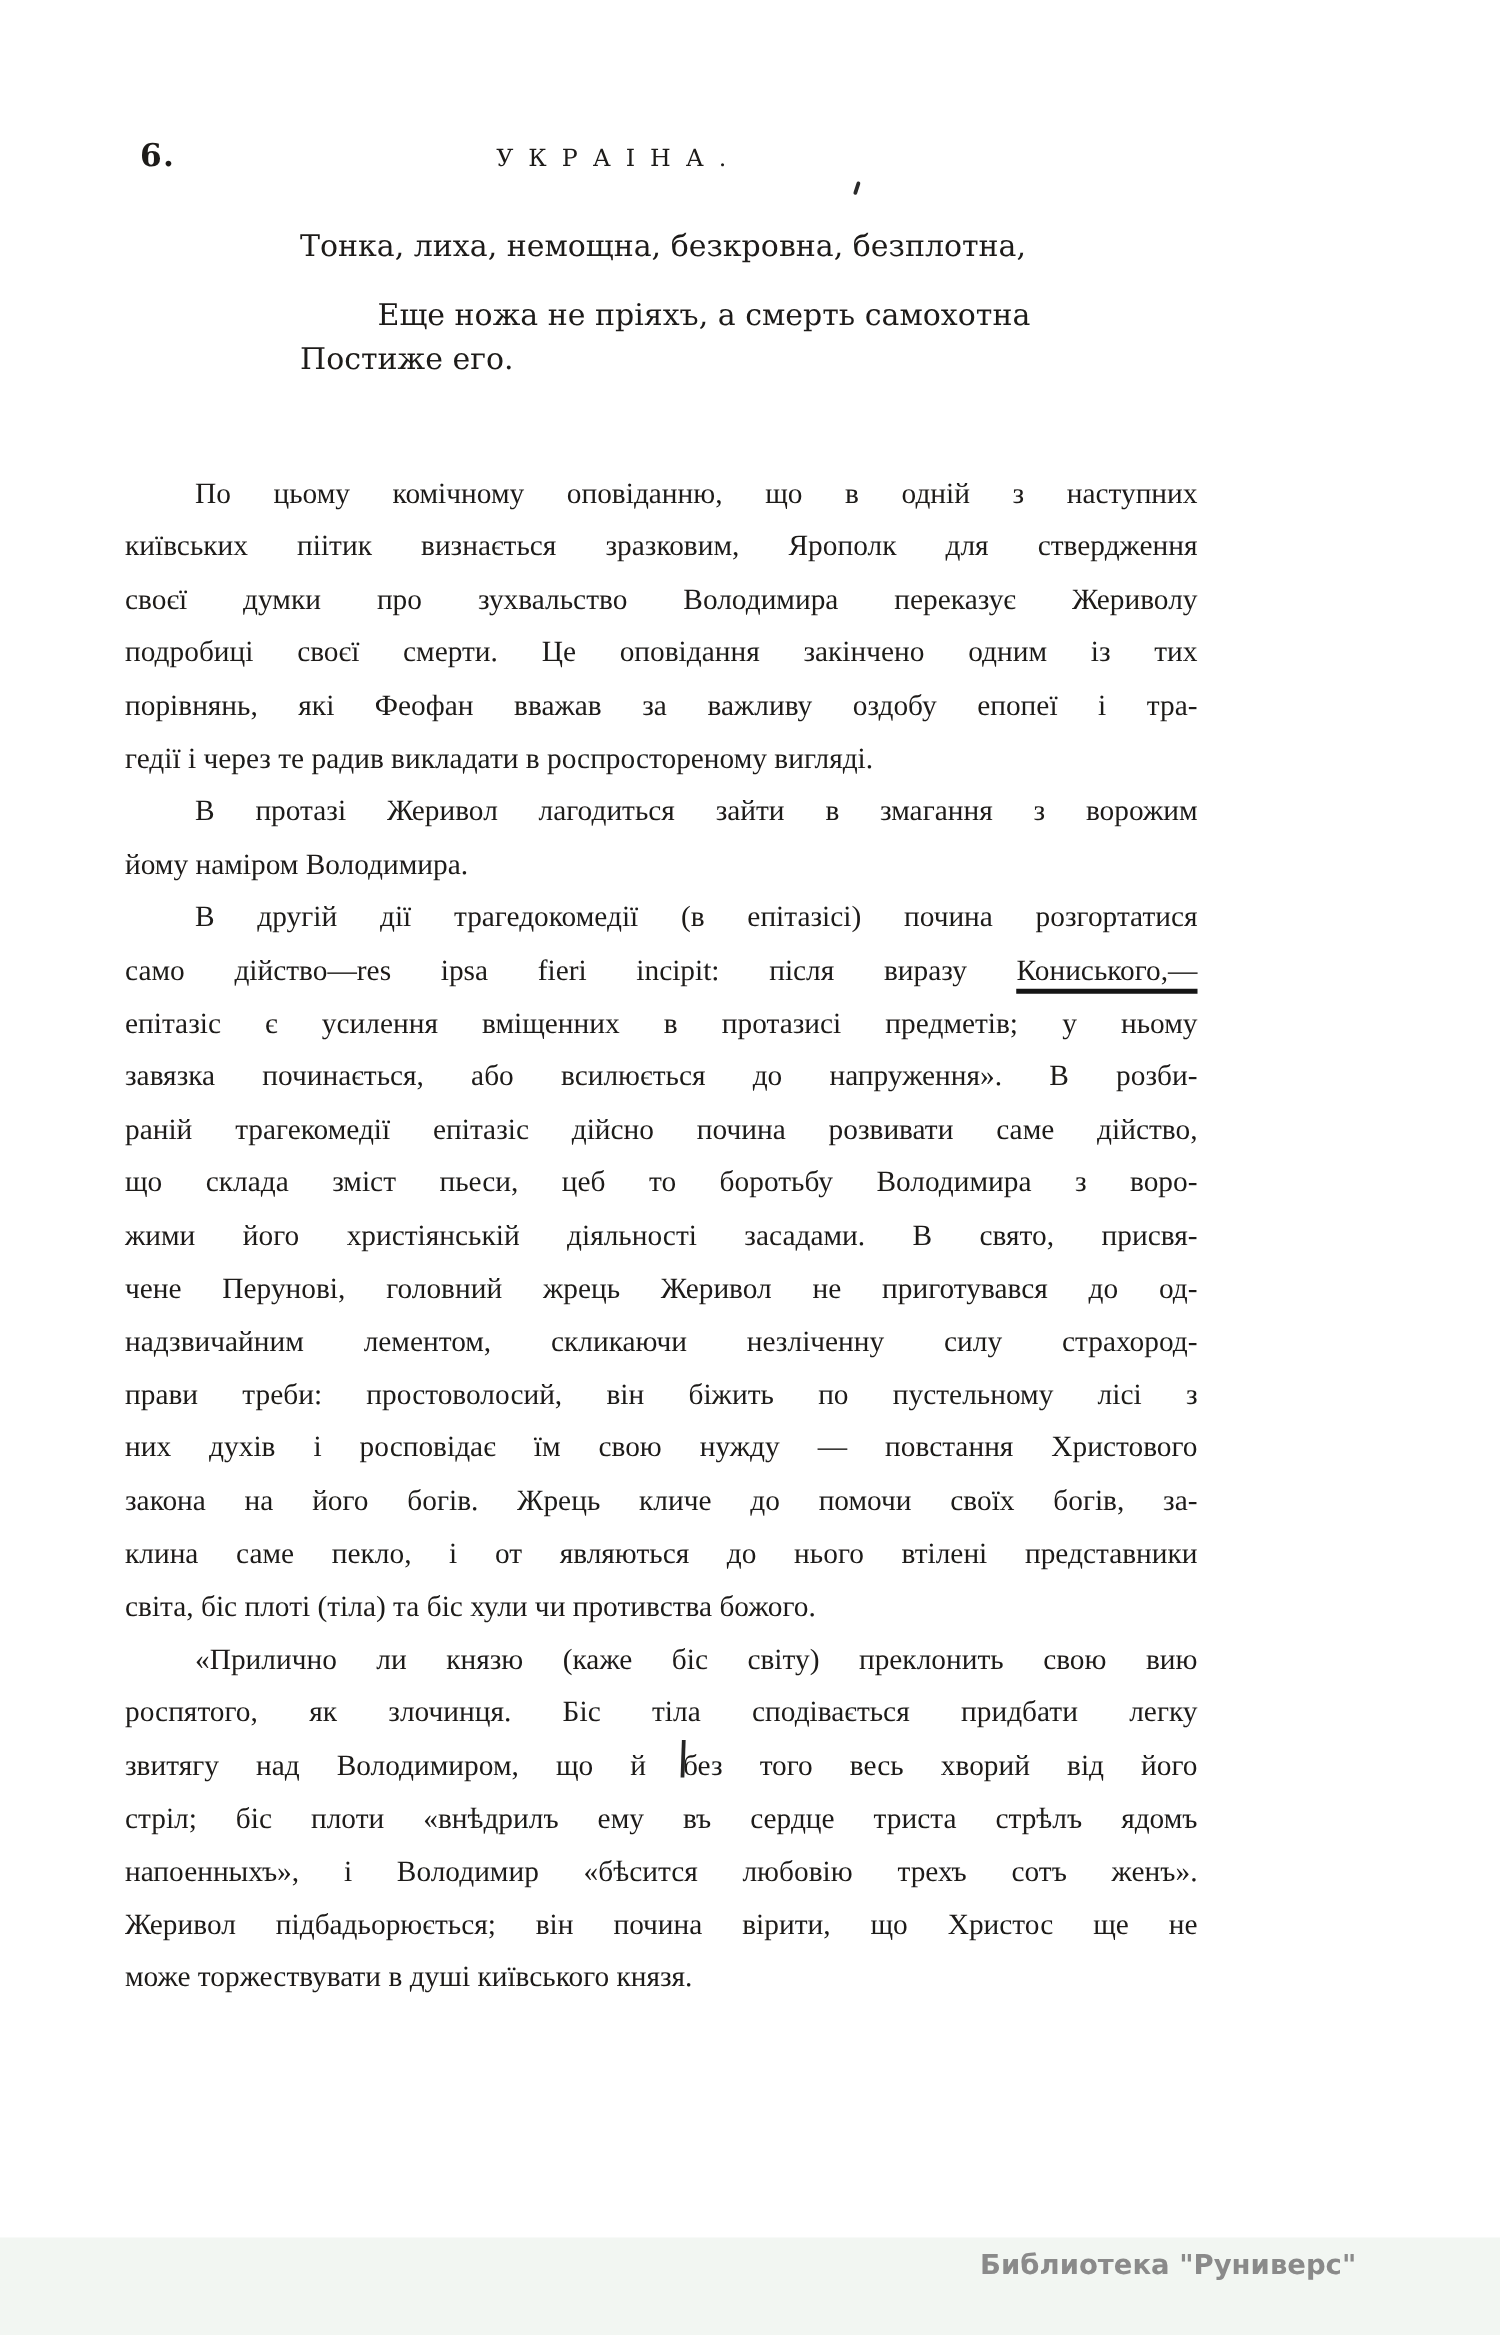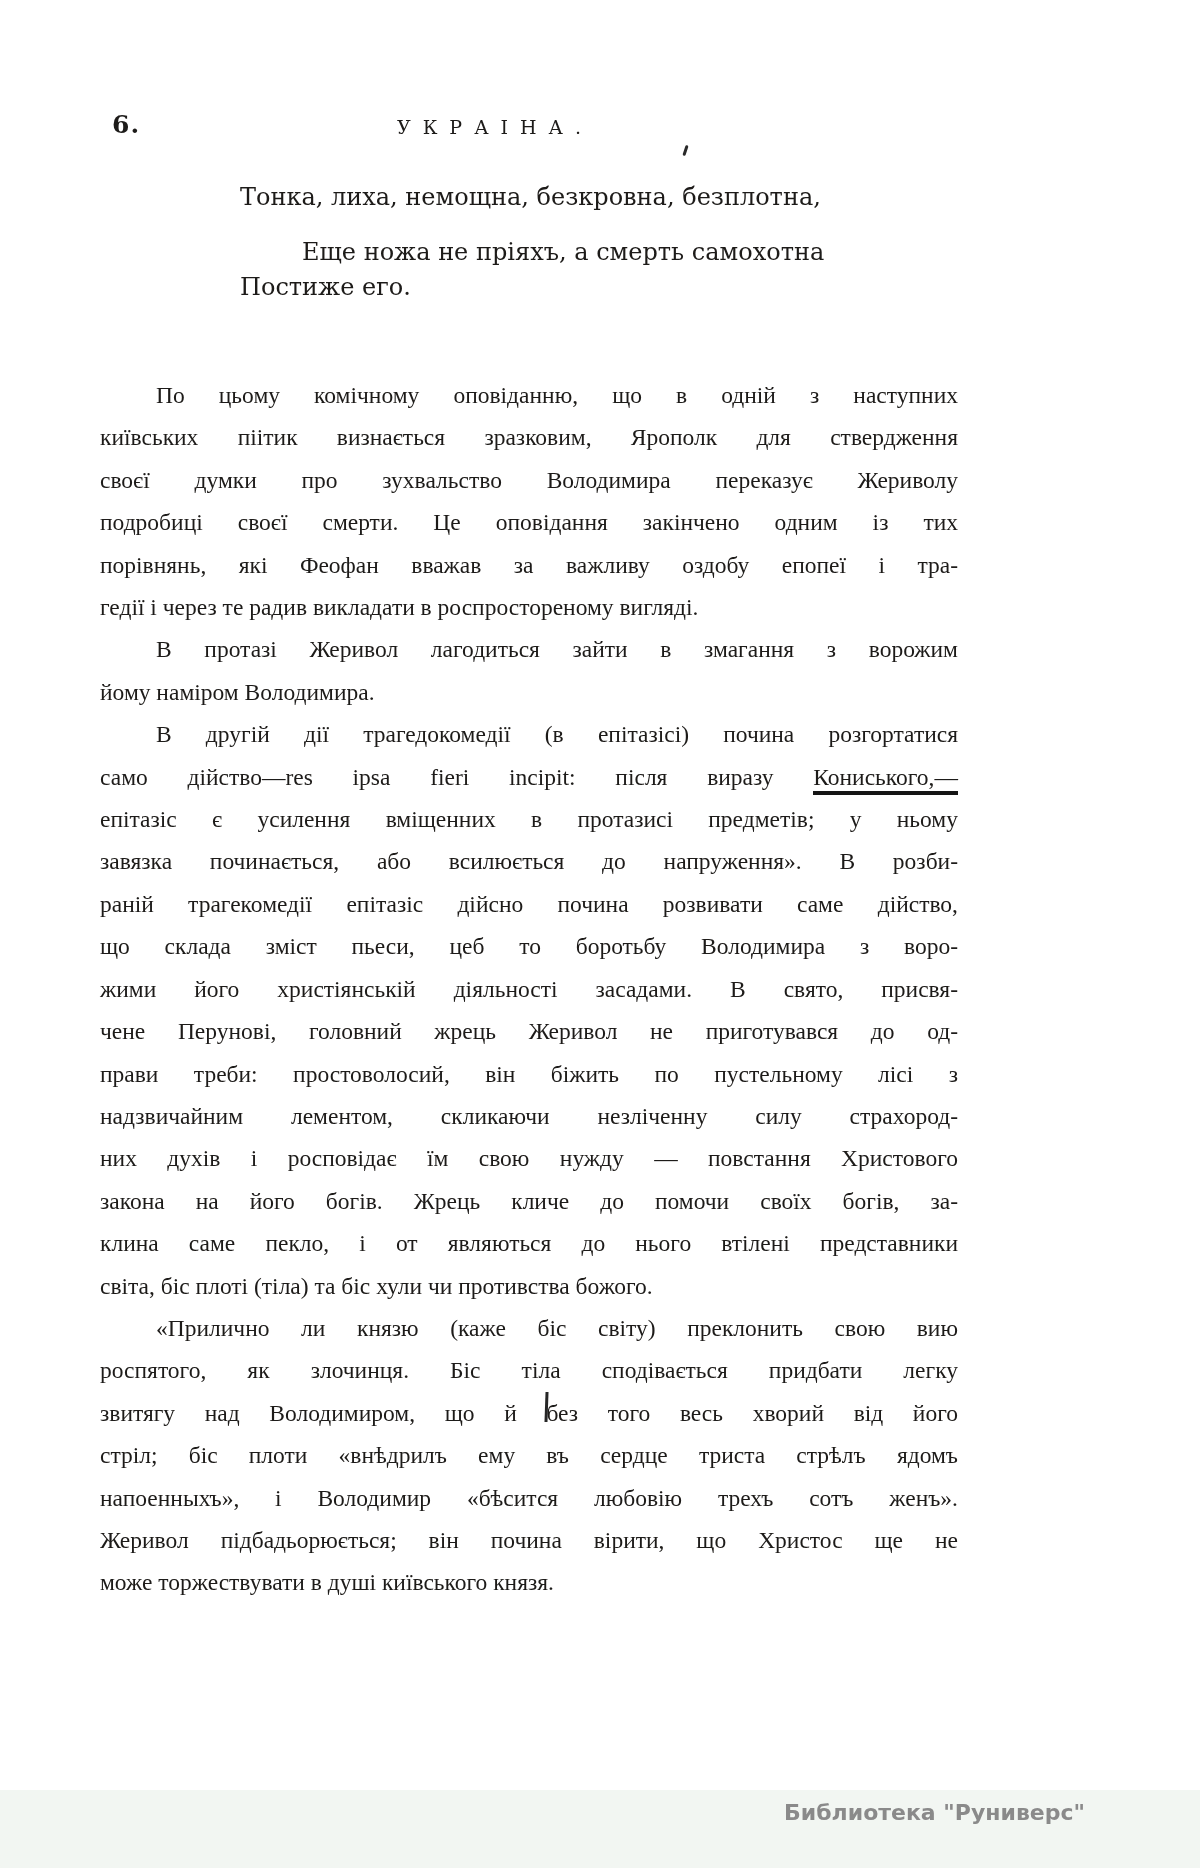--- a/index.html
+++ b/index.html
@@ -103,22 +103,22 @@
       </div>
       <div class="paragraph">
         <div class="line first">В другій дії трагедокомедії (в епітазісі) почина розгортатися</div>
         <div class="line"><span>само дійство—res ipsa fieri incipit: після виразу </span><span class="hand-underline">Кониського,—</span></div>
         <div class="line">епітазіс є усилення вміщенних в протазисі предметів; у ньому</div>
         <div class="line">завязка починається, або всилюється до напруження». В розби-</div>
         <div class="line">раній трагекомедії епітазіс дійсно почина розвивати саме дійство,</div>
         <div class="line">що склада зміст пьеси, цеб то боротьбу Володимира з воро-</div>
         <div class="line">жими його христіянській діяльності засадами. В свято, присвя-</div>
         <div class="line">чене Перунові, головний жрець Жеривол не приготувався до од-</div>
+        <div class="line">надзвичайним лементом, скликаючи незліченну силу страхород-</div>
         <div class="line">прави треби: простоволосий, він біжить по пустельному лісі з</div>
-        <div class="line">надзвичайним лементом, скликаючи незліченну силу страхород-</div>
         <div class="line">них духів і росповідає їм свою нужду — повстання Христового</div>
         <div class="line">закона на його богів. Жрець кличе до помочи своїх богів, за-</div>
         <div class="line">клина саме пекло, і от являються до нього втілені представники</div>
         <div class="line last">світа, біс плоті (тіла) та біс хули чи противства божого.</div>
       </div>
       <div class="paragraph">
         <div class="line first">«Прилично ли князю (каже біс світу) преклонить свою вию</div>
         <div class="line">роспятого, як злочинця. Біс тіла сподівається придбати легку</div>
         <div class="line">звитягу над Володимиром, що й без того весь хворий від його</div>
         <div class="line">стріл; біс плоти «внѣдрилъ ему въ сердце триста стрѣлъ ядомъ</div>

